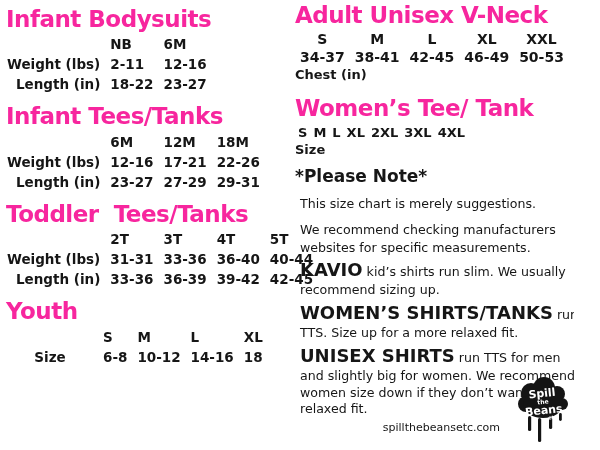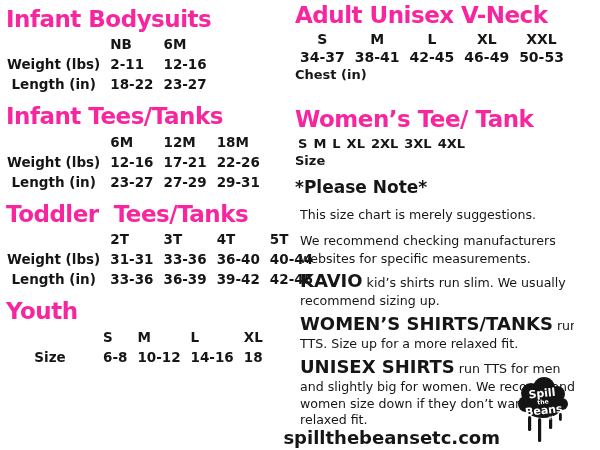--- a/index.html
+++ b/index.html
@@ -9,31 +9,31 @@
   }
   .col-left{width:287px; padding:6px 0 0 6px; box-sizing:border-box;}
   .col-right{width:313px; padding:2px 18px 0 8px; box-sizing:border-box;}
   h2.hd{
     font-size:23px; line-height:1.15; font-weight:bold; color:#F7269E;
     margin:0 0 2px 0; letter-spacing:-0.5px; white-space:pre;
   }
   .sec{margin-bottom:9px;}
   table.szt{border-collapse:collapse; font-weight:bold; font-size:13.5px;}
   table.szt td,table.szt th{padding:2px 5px; text-align:left; white-space:nowrap;}
-  table.szt .lbl{min-width:86px; text-align:center; padding-left:1px;}
+  table.szt .lbl{min-width:86px; text-align:right; padding-left:1px;}
   table.szt.center-lbl .lbl{text-align:center;}
   table.rt{border-collapse:collapse; font-weight:bold; font-size:14px; margin:2px auto 0;}
   table.rt th,table.rt td{padding:1px 5px; text-align:center; white-space:nowrap;}
   table.rt.wide{font-size:13px; margin:2px 0 0;}
   table.rt.wide th,table.rt.wide td{padding:1px 3px;}
   .cap{text-align:left; font-weight:bold; font-size:13px; margin-top:1px;}
   .note-title{font-size:17px; font-weight:bold; margin:9px 0 4px;}
   .note p{margin:0 0 2px; font-size:12.6px; line-height:1.33; padding-left:5px;}
   .note b{font-size:18px;}
-  .site{position:absolute; right:74px; bottom:2px; font-weight:bold; font-size:18px;}
+  .site{position:absolute; right:74px; bottom:16px; font-weight:normal; font-size:11px;}
   .logo{position:absolute; right:4px; bottom:2px;}
 </style>
 </head>
 <body>
 
 <div class="page">
 
   <div class="col-left">
 
     <div class="sec">
@@ -158,21 +158,21 @@
             <td>42-45</td>
             <td>46-49</td>
             <td>50-53</td>
             <td>54-57</td>
           </tr>
         </tbody>
       </table>
       <div class="cap">Chest (in)</div>
     </div>
 
-    <div class="sec" style="margin-top:24px;">
+    <div class="sec" style="margin-top:13px;">
       <h2 class="hd">Women’s Tee/ Tank</h2>
       <table class="rt wide">
         <tbody>
           <tr>
             <th>S</th>
             <th>M</th>
             <th>L</th>
             <th>XL</th>
             <th>2XL</th>
             <th>3XL</th>

